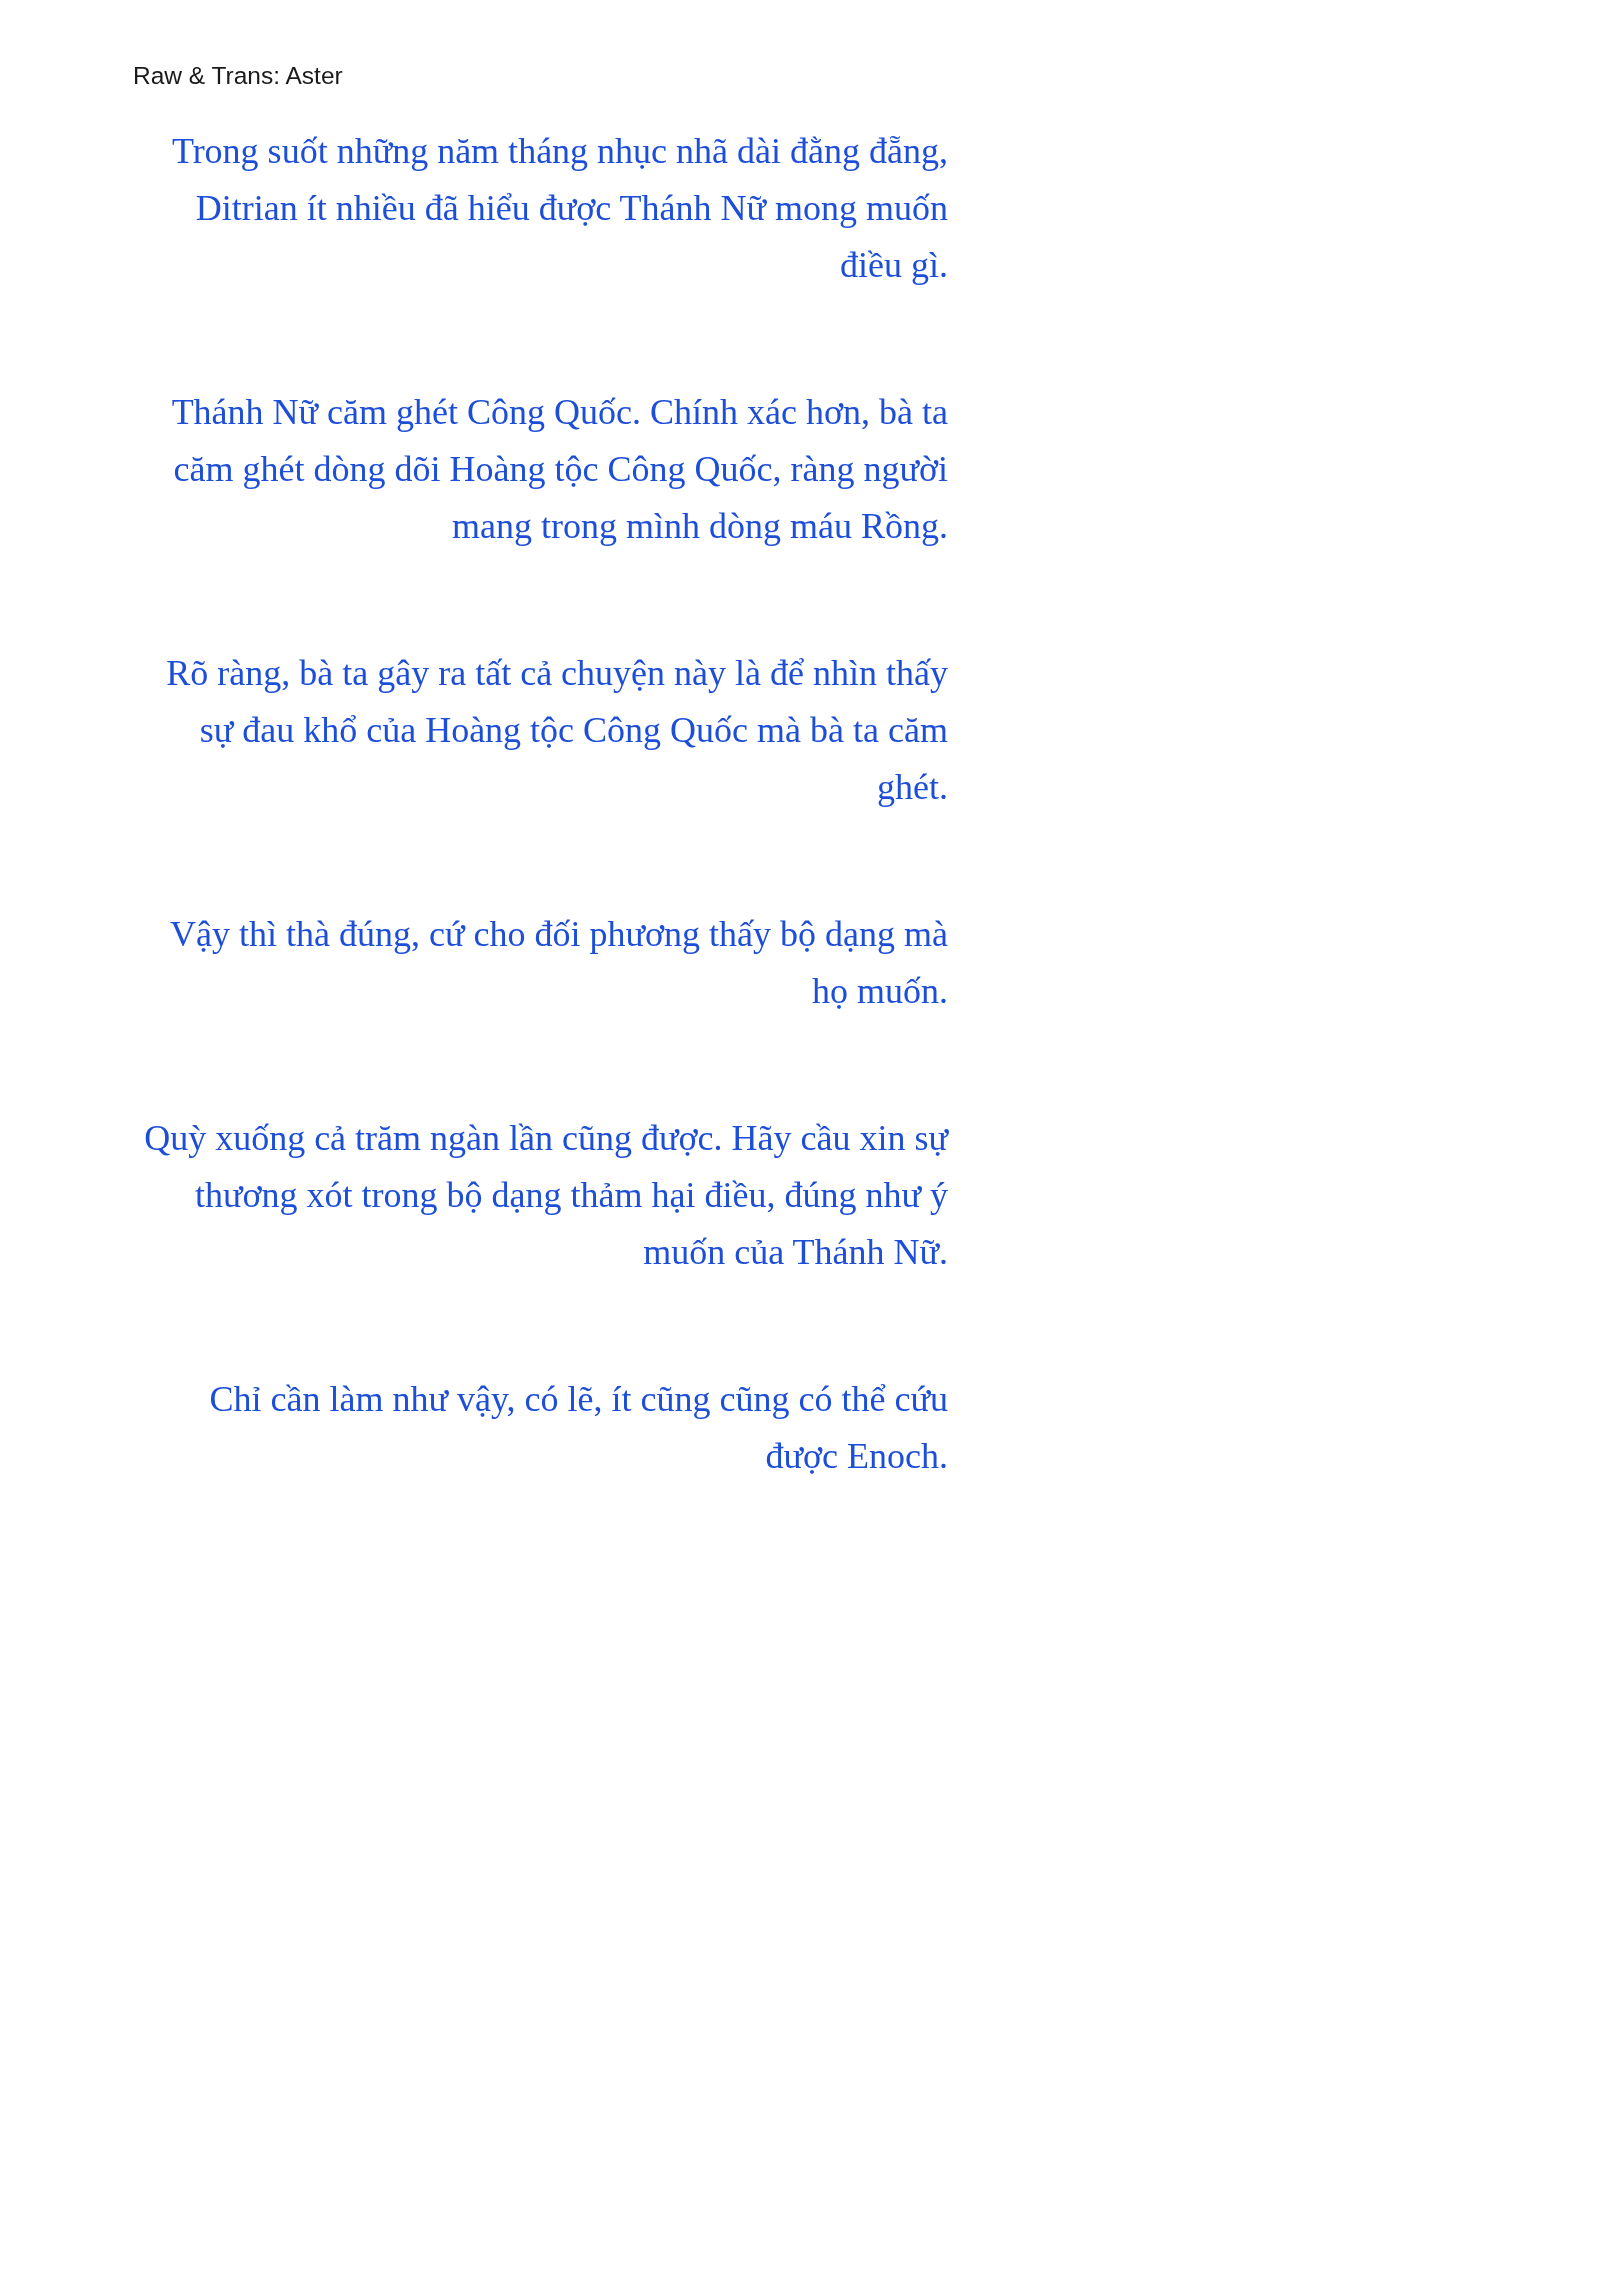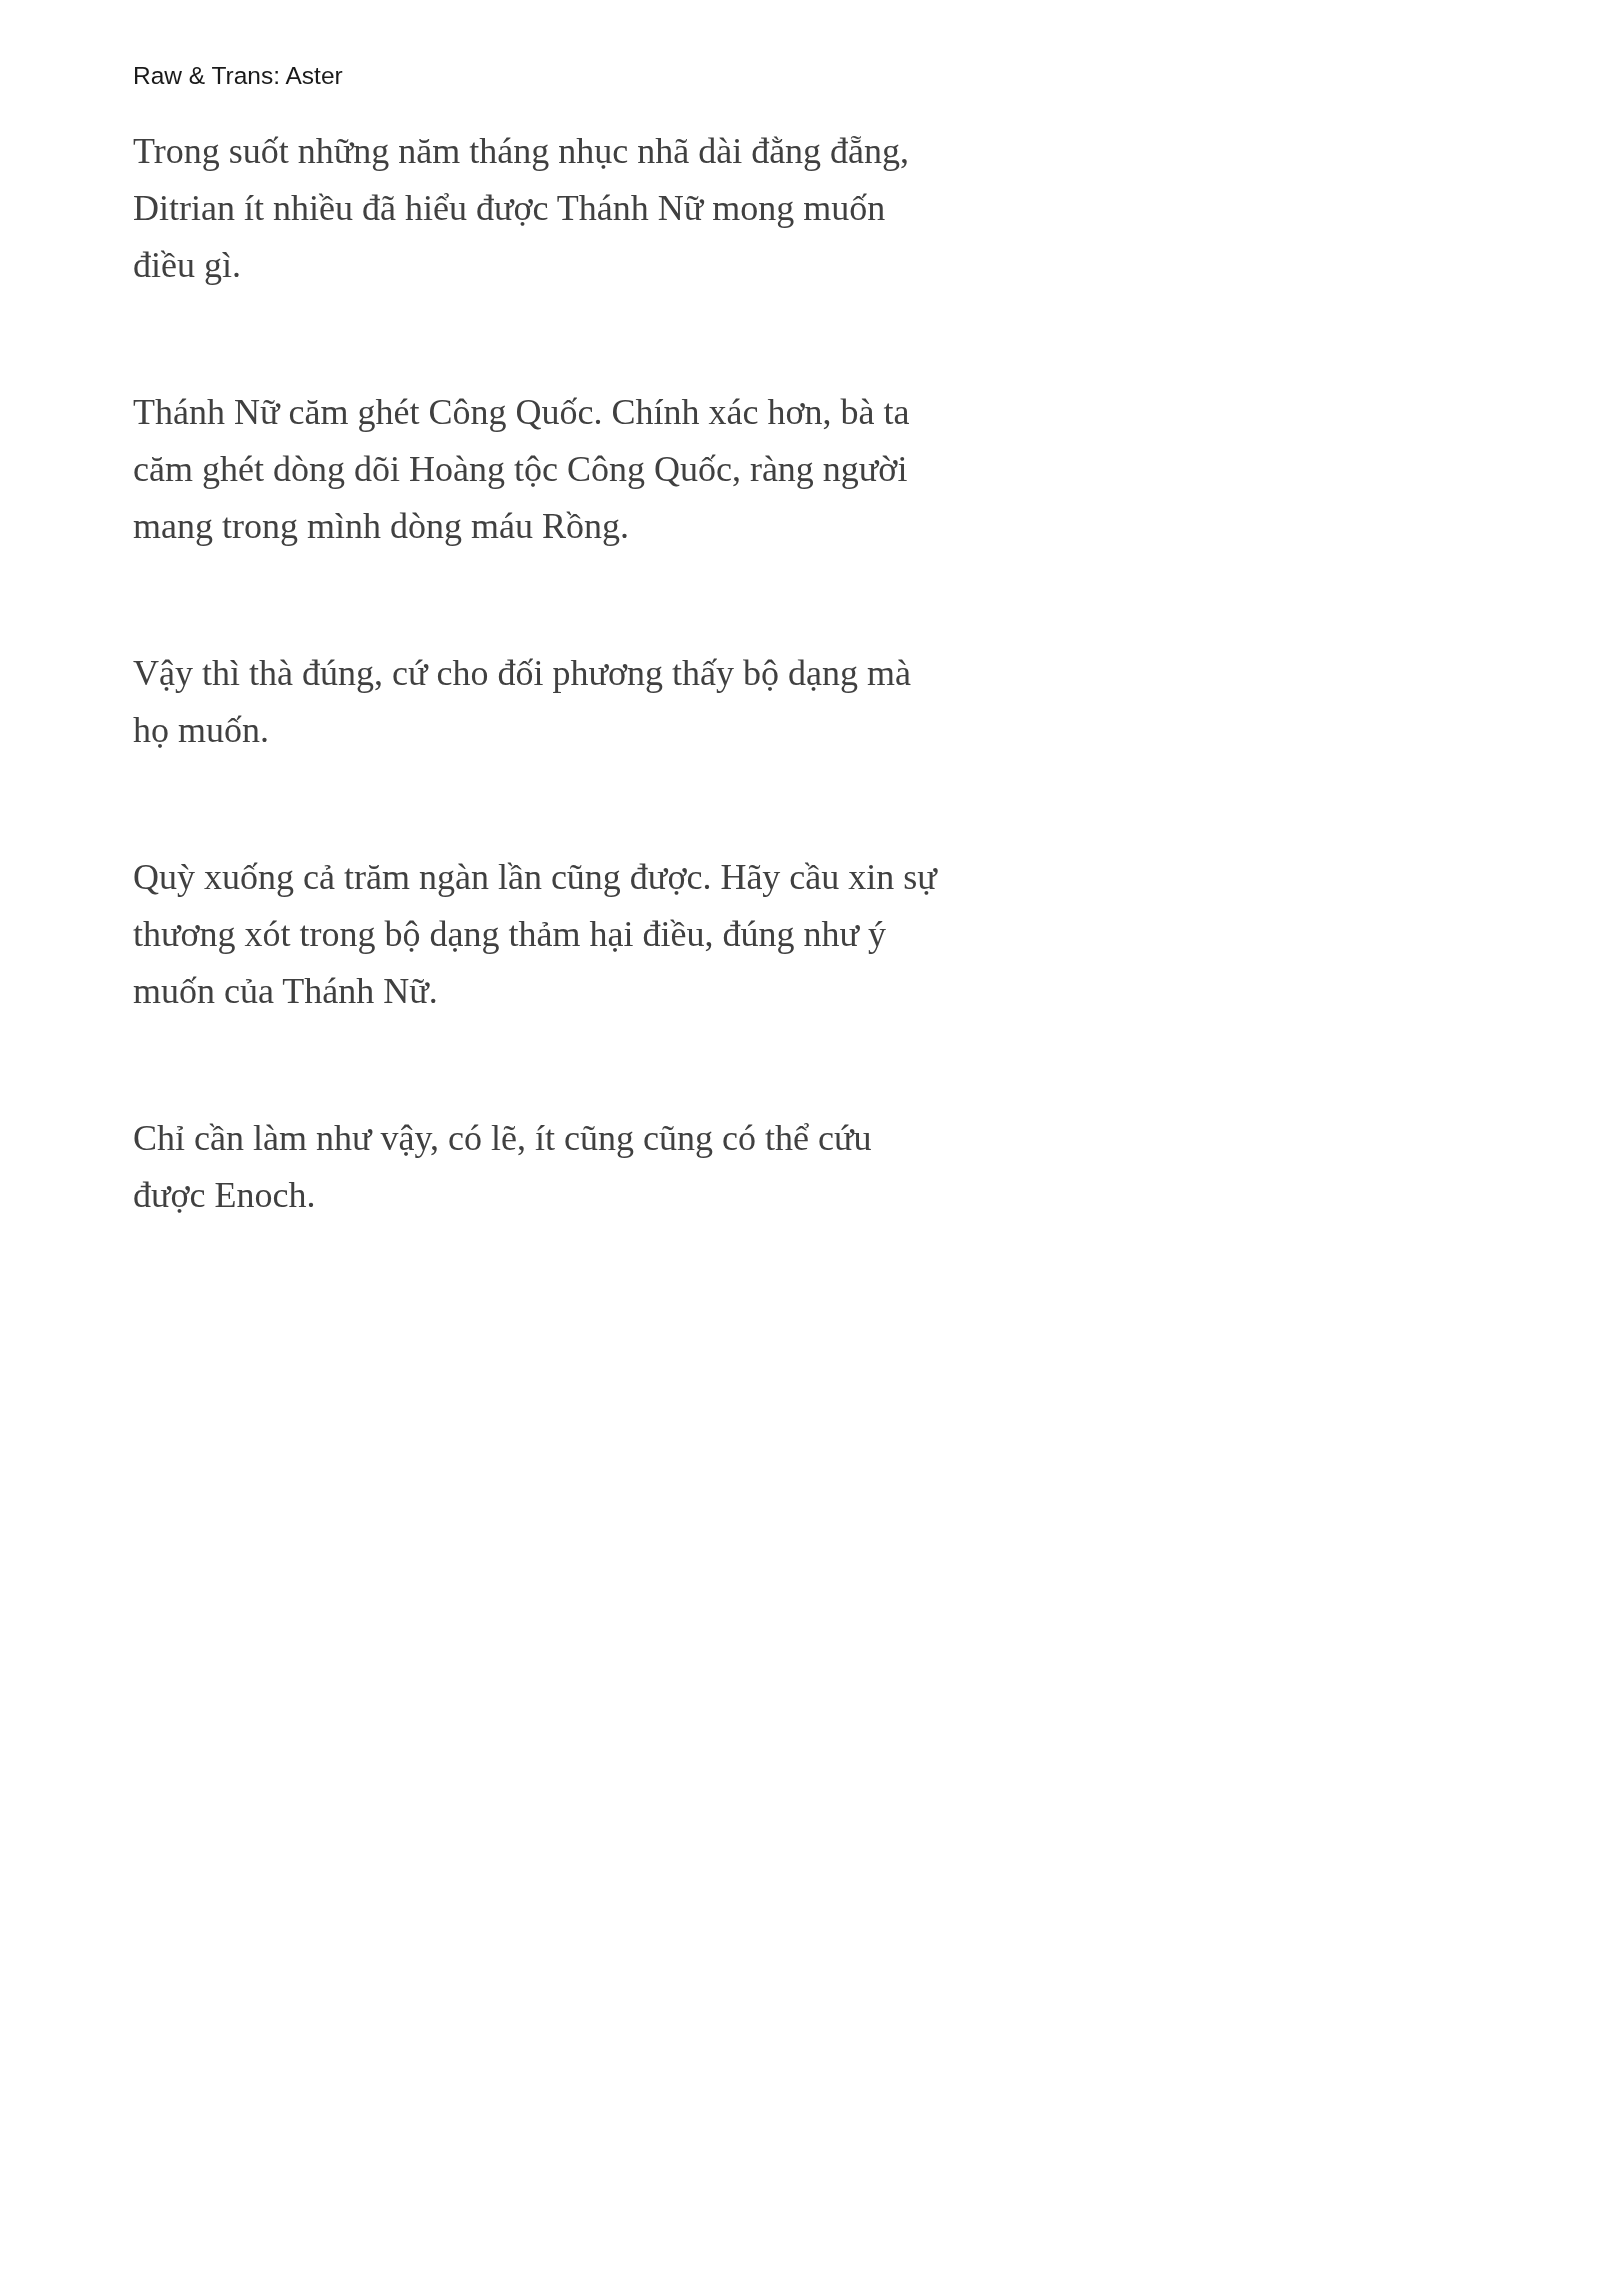--- a/index.html
+++ b/index.html
@@ -29,34 +29,35 @@
     position: absolute;
     left: 133px;
     top: 123px;
     width: 815px;
   }
   .content p {
     margin: 0 0 90px 0;
     font-family: "Liberation Serif", "DejaVu Serif", serif;
     font-size: 36px;
     line-height: 57px;
-    color: #404040;
-    text-align: left;
+    color: #1d4ed8;
+    text-align: right;
   }
   .content p:last-child {
     margin-bottom: 0;
   }
 </style>
 </head>
 <body>
 
 <div class="page">
   <div class="credit">Raw &amp; Trans: Aster</div>
 
   <div class="content">
     <p>Trong suốt những năm tháng nhục nhã dài đằng đẵng, Ditrian ít nhiều đã hiểu được Thánh Nữ mong muốn điều gì.</p>
     <p>Thánh Nữ căm ghét Công Quốc. Chính xác hơn, bà ta căm ghét dòng dõi Hoàng tộc Công Quốc, ràng người mang trong mình dòng máu Rồng.</p>
+    <p>Rõ ràng, bà ta gây ra tất cả chuyện này là để nhìn thấy sự đau khổ của Hoàng tộc Công Quốc mà bà ta căm ghét.</p>
     <p>Vậy thì thà đúng, cứ cho đối phương thấy bộ dạng mà họ muốn.</p>
     <p>Quỳ xuống cả trăm ngàn lần cũng được. Hãy cầu xin sự thương xót trong bộ dạng thảm hại điều, đúng như ý muốn của Thánh Nữ.</p>
     <p>Chỉ cần làm như vậy, có lẽ, ít cũng cũng có thể cứu được Enoch.</p>
   </div>
 </div>
 
 
 </body></html>

